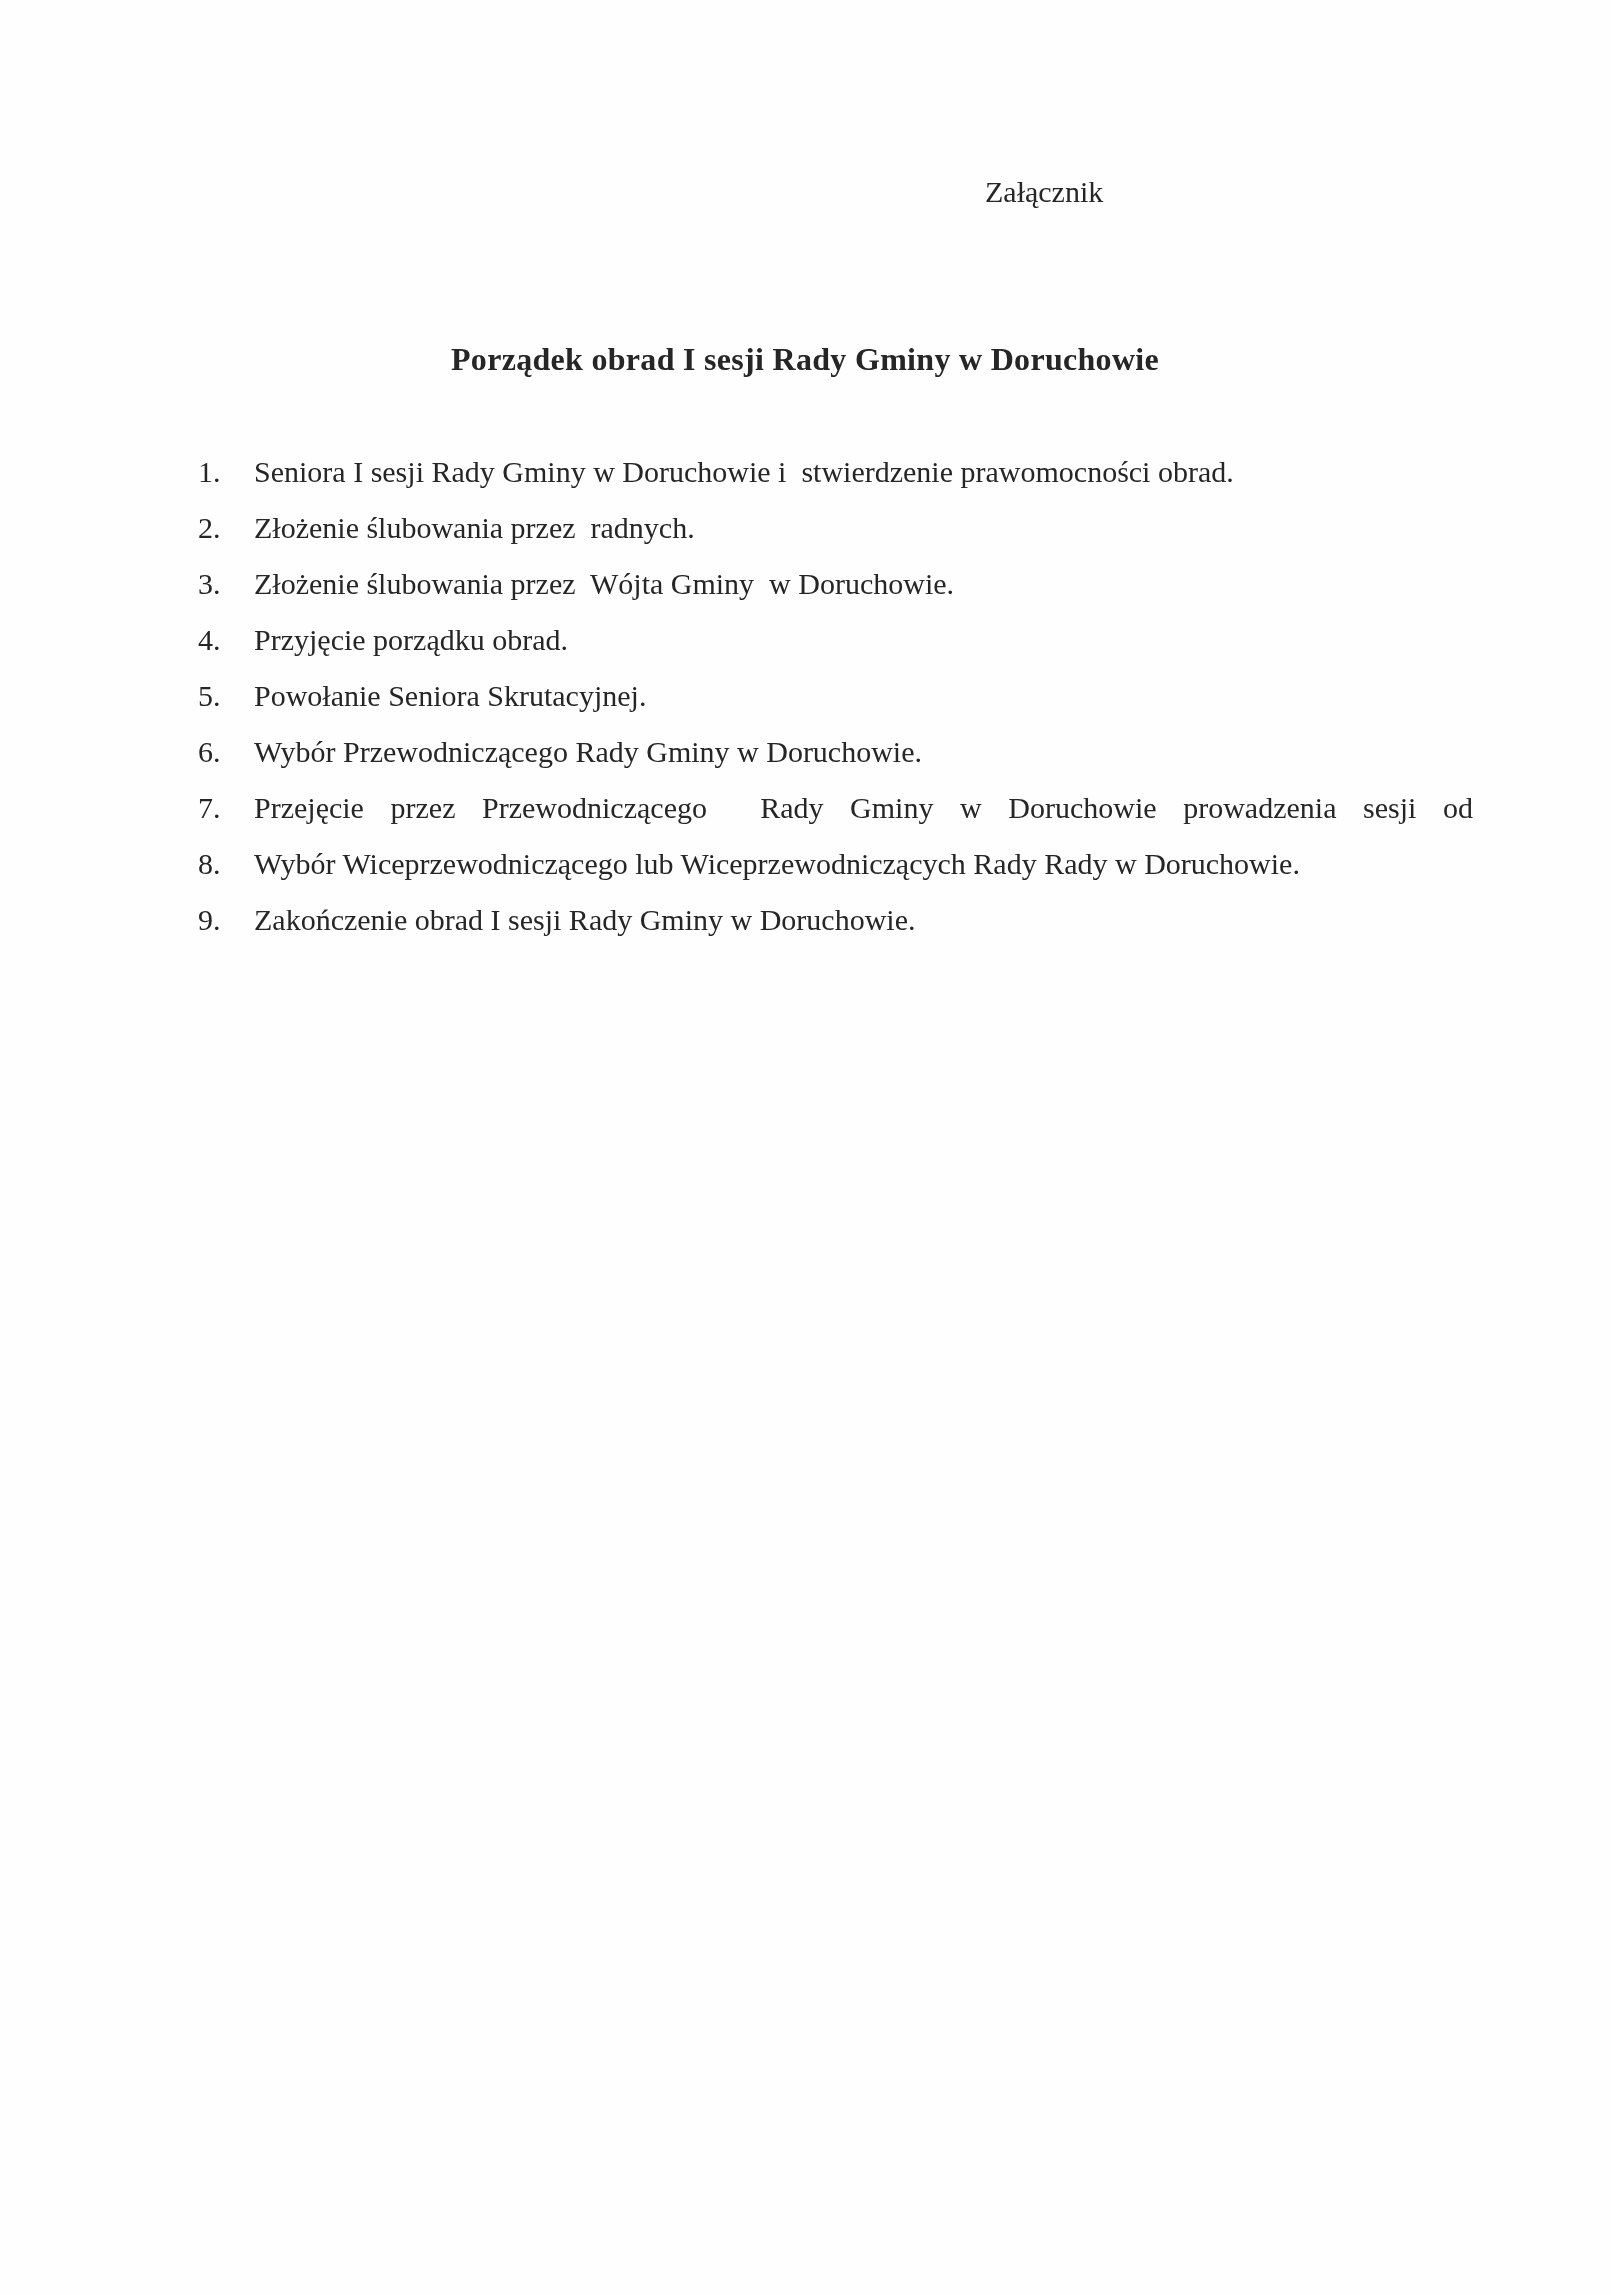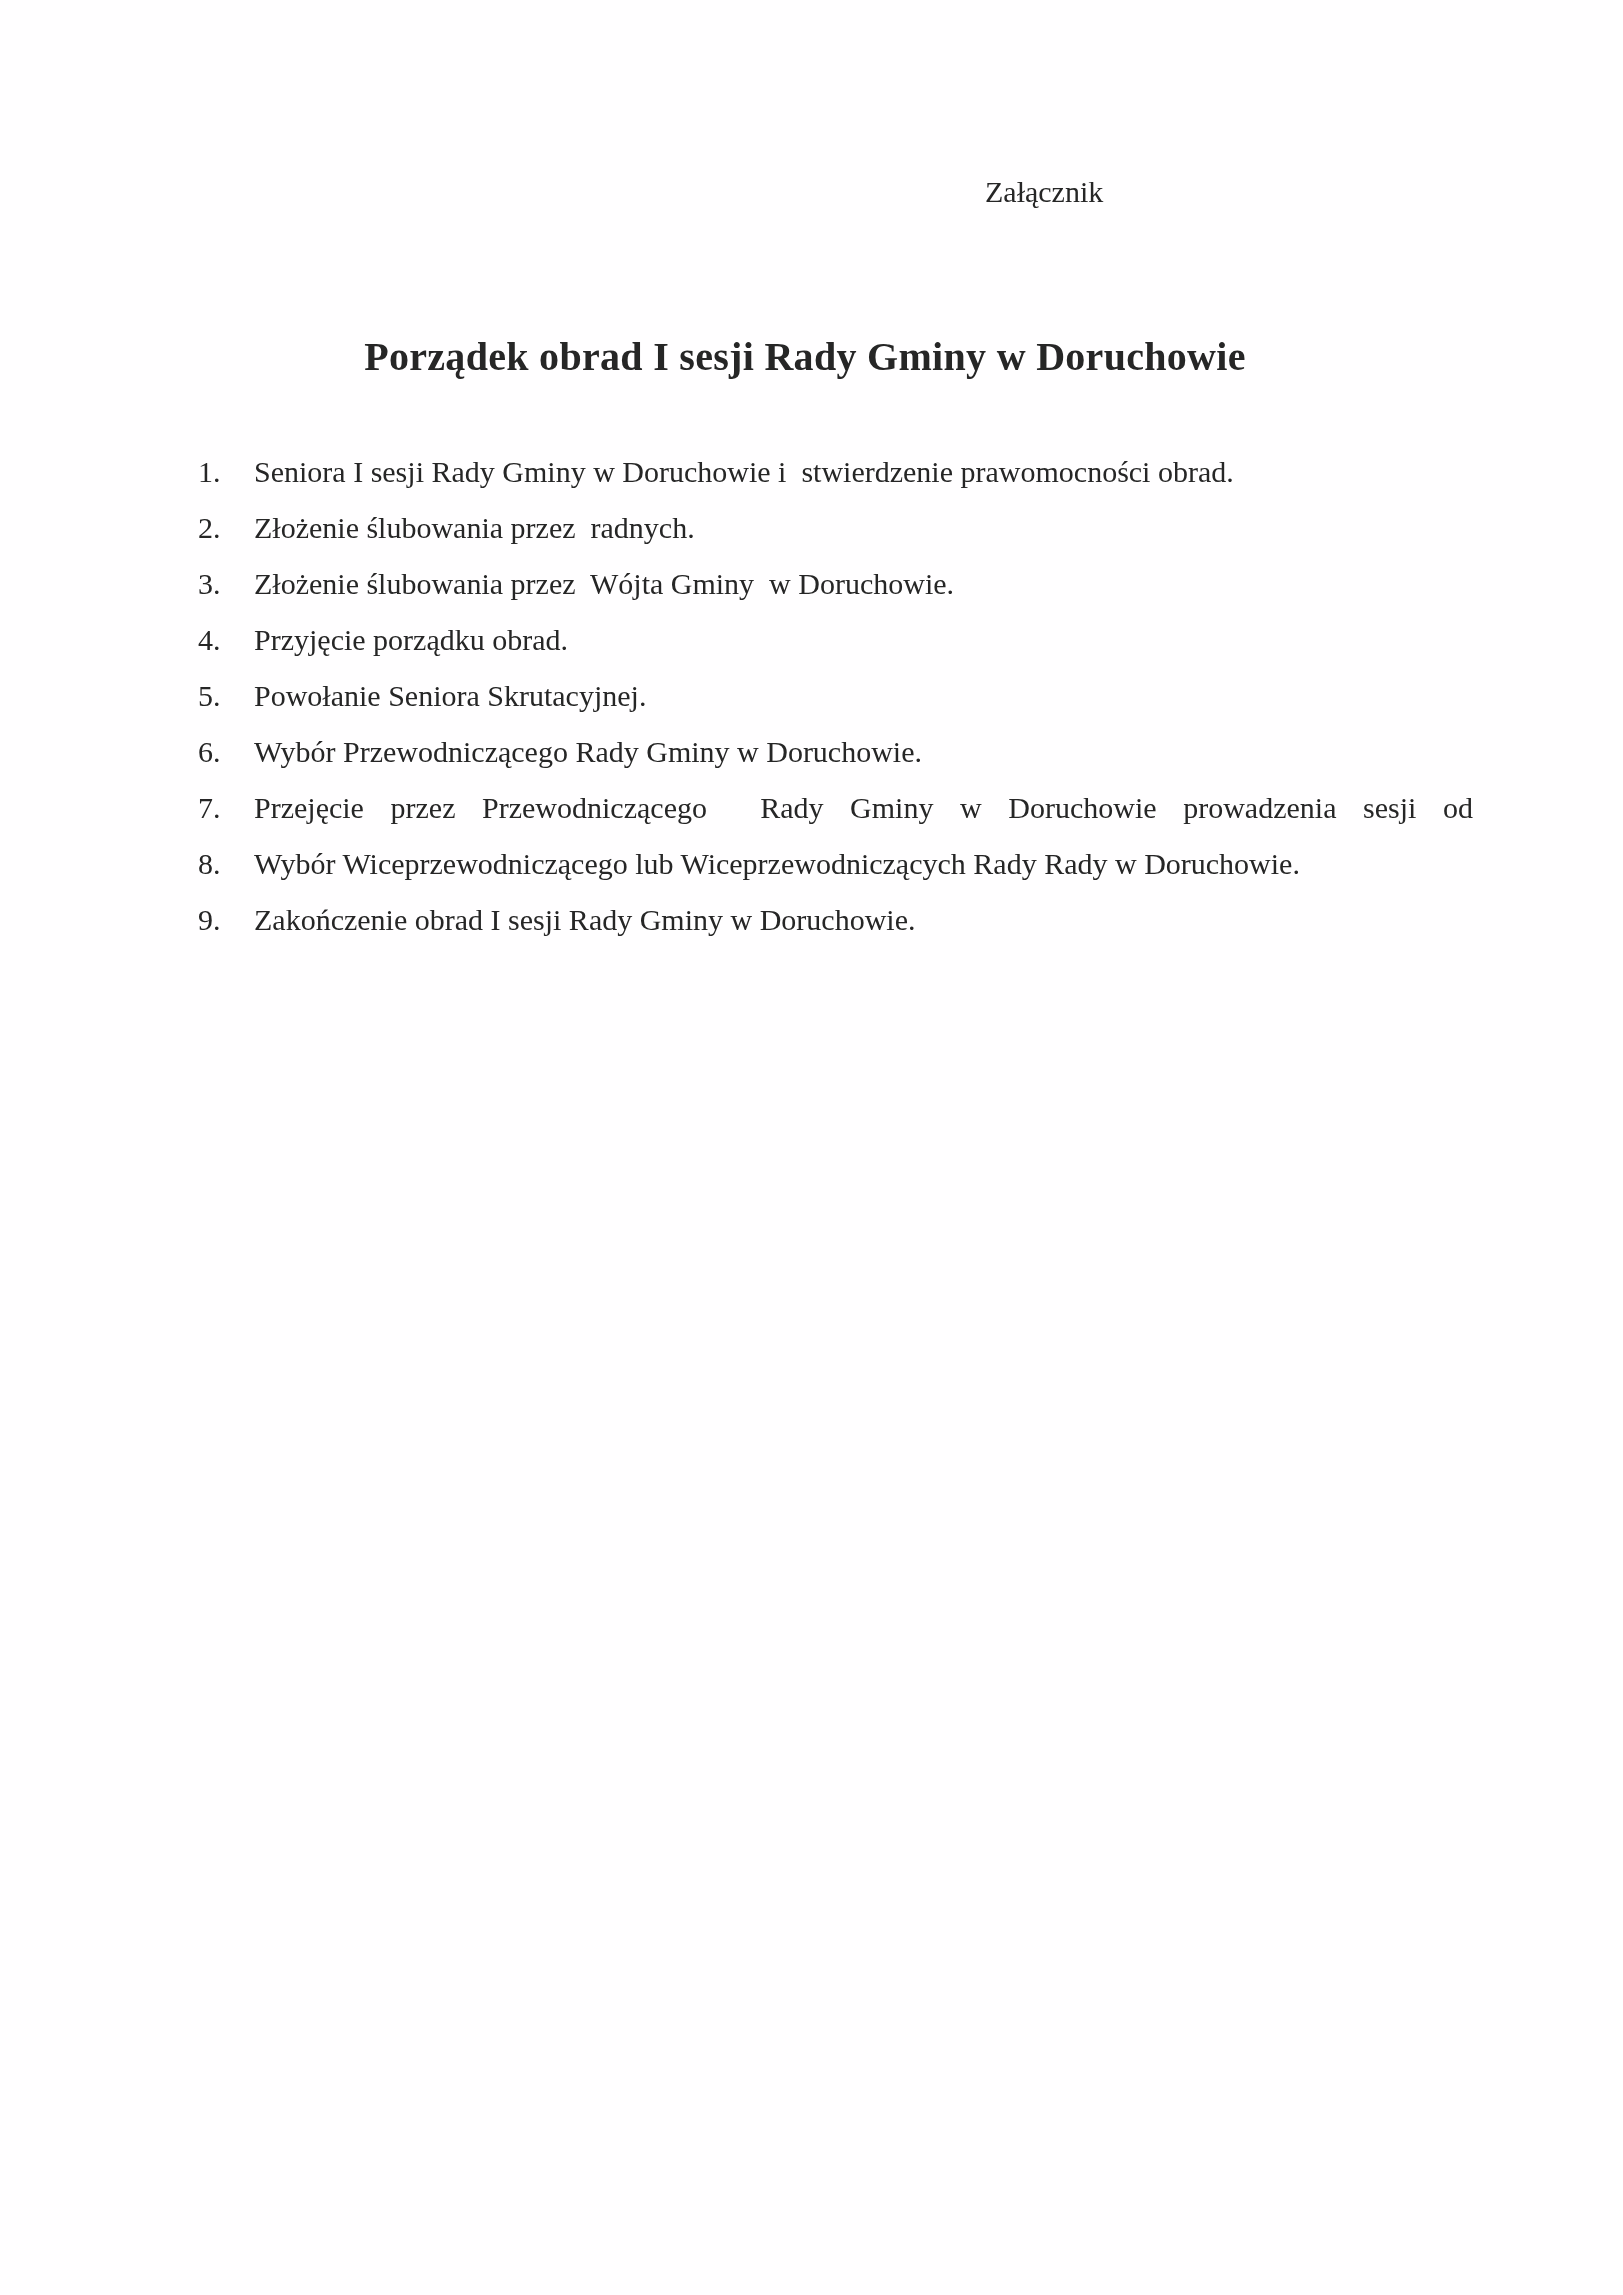--- a/index.html
+++ b/index.html
@@ -21,25 +21,25 @@
     position: absolute;
     left: 985px;
     top: 84px;
     font-size: 30px;
     line-height: 43px;
     white-space: pre-wrap;
   }
   
   .doc-title {
     position: absolute;
-    top: 333px;
+    top: 341px;
     left: 0;
     width: 100%;
     text-align: center;
-    font-size: 40px;
+    font-size: 32px;
     font-weight: bold;
     letter-spacing: 0.3px;
     white-space: pre-wrap;
   }
   
   .agenda {
     position: absolute;
     top: 444px;
     left: 198px;
     width: 1275px;

